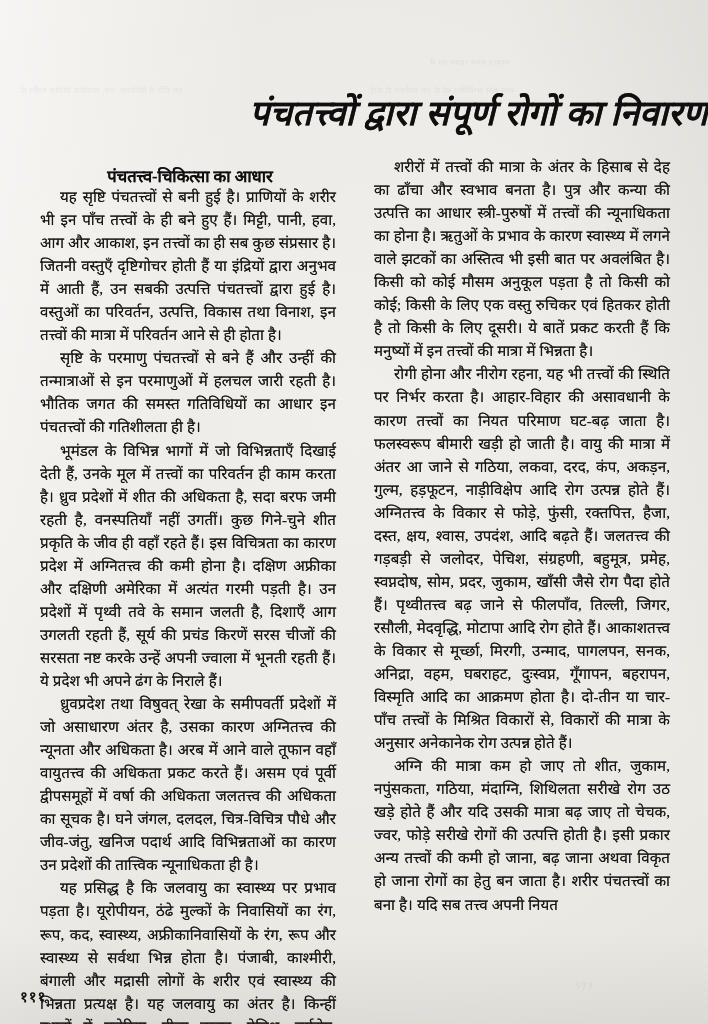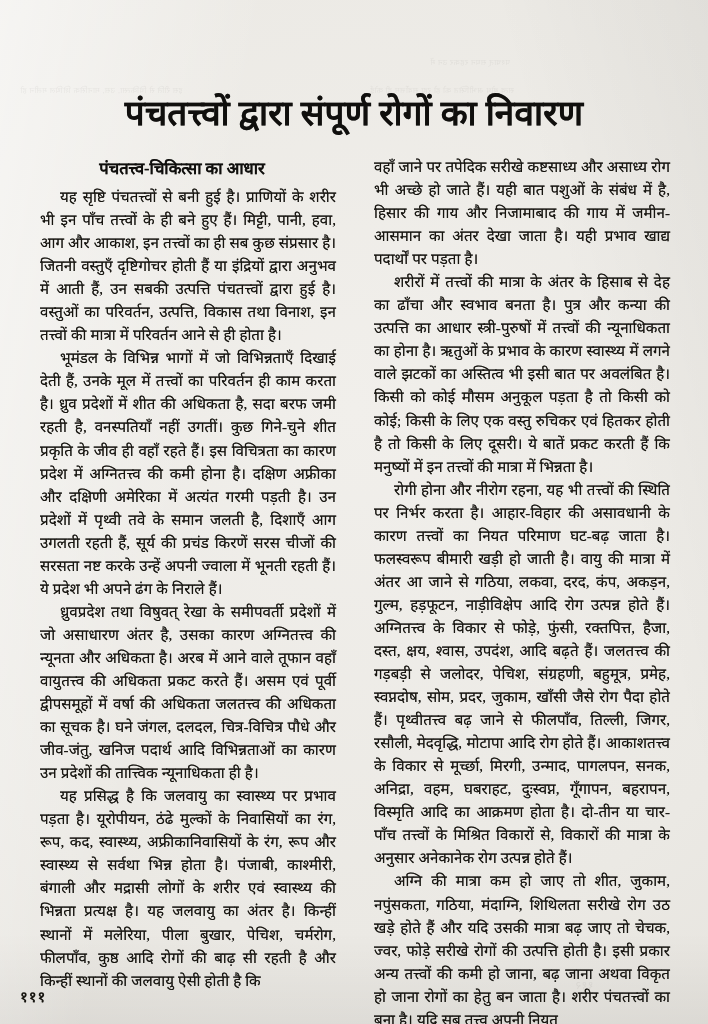--- a/index.html
+++ b/index.html
@@ -53,41 +53,42 @@
   .bleed-b { top: 86px;  left: 20px;  }
   .bleed-c { top: 86px;  left: 370px; }
   .bleed-d { top: 980px; left: 575px; font-size: 11px; }
 
   
   .title-wrap {
     position: absolute;
     top: 92px;
     left: 0;
     width: 708px;
-    text-align: center;
+    text-align: right;
     z-index: 3;
+    font-style: italic;
   }
   .doc-title {
     margin: 0;
     font-family: "Liberation Serif", "DejaVu Serif", serif;
     font-weight: 700;
     font-size: 35px;
     line-height: 44px;
     color: #100f0d;
     letter-spacing: 0.2px;
     text-shadow: 0 0 0.6px rgba(0,0,0,0.6);
   }
 
   .subtitle {
     position: absolute;
     top: 158px;
     left: 38px;
     width: 288px;
     text-align: center;
-    margin: 0;
+    margin: 8px;
     font-weight: 700;
     font-size: 16.5px;
     line-height: 22px;
     color: #100f0d;
     z-index: 3;
     text-shadow: 0 0 0.4px rgba(0,0,0,0.5);
   }
 
   
   .columns {
@@ -148,27 +149,27 @@
   <div class="title-wrap">
     <h1 class="doc-title">पंचतत्त्वों द्वारा संपूर्ण रोगों का निवारण</h1>
   </div>
 
   <h2 class="subtitle">पंचतत्त्व-चिकित्सा का आधार</h2>
 
   <div class="columns">
 
     <div class="col col-left">
       <p class="para">यह सृष्टि पंचतत्त्वों से बनी हुई है। प्राणियों के शरीर भी इन पाँच तत्त्वों के ही बने हुए हैं। मिट्टी, पानी, हवा, आग और आकाश, इन तत्त्वों का ही सब कुछ संप्रसार है। जितनी वस्तुएँ दृष्टिगोचर होती हैं या इंद्रियों द्वारा अनुभव में आती हैं, उन सबकी उत्पत्ति पंचतत्त्वों द्वारा हुई है। वस्तुओं का परिवर्तन, उत्पत्ति, विकास तथा विनाश, इन तत्त्वों की मात्रा में परिवर्तन आने से ही होता है।</p>
+      <p class="para">सृष्टि के परमाणु पंचतत्त्वों से बने हैं और उन्हीं की तन्मात्राओं से इन परमाणुओं में हलचल जारी रहती है। भौतिक जगत की समस्त गतिविधियों का आधार इन पंचतत्त्वों की गतिशीलता ही है।</p>
       <p class="para">भूमंडल के विभिन्न भागों में जो विभिन्नताएँ दिखाई देती हैं, उनके मूल में तत्त्वों का परिवर्तन ही काम करता है। ध्रुव प्रदेशों में शीत की अधिकता है, सदा बरफ जमी रहती है, वनस्पतियाँ नहीं उगतीं। कुछ गिने-चुने शीत प्रकृति के जीव ही वहाँ रहते हैं। इस विचित्रता का कारण प्रदेश में अग्नितत्त्व की कमी होना है। दक्षिण अफ्रीका और दक्षिणी अमेरिका में अत्यंत गरमी पड़ती है। उन प्रदेशों में पृथ्वी तवे के समान जलती है, दिशाएँ आग उगलती रहती हैं, सूर्य की प्रचंड किरणें सरस चीजों की सरसता नष्ट करके उन्हें अपनी ज्वाला में भूनती रहती हैं। ये प्रदेश भी अपने ढंग के निराले हैं।</p>
       <p class="para">ध्रुवप्रदेश तथा विषुवत् रेखा के समीपवर्ती प्रदेशों में जो असाधारण अंतर है, उसका कारण अग्नितत्त्व की न्यूनता और अधिकता है। अरब में आने वाले तूफान वहाँ वायुतत्त्व की अधिकता प्रकट करते हैं। असम एवं पूर्वी द्वीपसमूहों में वर्षा की अधिकता जलतत्त्व की अधिकता का सूचक है। घने जंगल, दलदल, चित्र-विचित्र पौधे और जीव-जंतु, खनिज पदार्थ आदि विभिन्नताओं का कारण उन प्रदेशों की तात्त्विक न्यूनाधिकता ही है।</p>
       <p class="para">यह प्रसिद्ध है कि जलवायु का स्वास्थ्य पर प्रभाव पड़ता है। यूरोपीयन, ठंढे मुल्कों के निवासियों का रंग, रूप, कद, स्वास्थ्य, अफ्रीकानिवासियों के रंग, रूप और स्वास्थ्य से सर्वथा भिन्न होता है। पंजाबी, काश्मीरी, बंगाली और मद्रासी लोगों के शरीर एवं स्वास्थ्य की भिन्नता प्रत्यक्ष है। यह जलवायु का अंतर है। किन्हीं स्थानों में मलेरिया, पीला बुखार, पेचिश, चर्मरोग, फीलपाँव, कुष्ठ आदि रोगों की बाढ़ सी रहती है और किन्हीं स्थानों की जलवायु ऐसी होती है कि</p>
     </div>
 
     <div class="col col-right">
-      <p class="para no-indent">वहाँ जाने पर तपेदिक सरीखे कष्टसाध्य और असाध्य रोग भी अच्छे हो जाते हैं। यही बात पशुओं के संबंध में है, हिसार की गाय और निजामाबाद की गाय में जमीन-आसमान का अंतर देखा जाता है। यही प्रभाव खाद्य पदार्थों पर पड़ता है।</p>
       <p class="para">शरीरों में तत्त्वों की मात्रा के अंतर के हिसाब से देह का ढाँचा और स्वभाव बनता है। पुत्र और कन्या की उत्पत्ति का आधार स्त्री-पुरुषों में तत्त्वों की न्यूनाधिकता का होना है। ऋतुओं के प्रभाव के कारण स्वास्थ्य में लगने वाले झटकों का अस्तित्व भी इसी बात पर अवलंबित है। किसी को कोई मौसम अनुकूल पड़ता है तो किसी को कोई; किसी के लिए एक वस्तु रुचिकर एवं हितकर होती है तो किसी के लिए दूसरी। ये बातें प्रकट करती हैं कि मनुष्यों में इन तत्त्वों की मात्रा में भिन्नता है।</p>
       <p class="para">रोगी होना और नीरोग रहना, यह भी तत्त्वों की स्थिति पर निर्भर करता है। आहार-विहार की असावधानी के कारण तत्त्वों का नियत परिमाण घट-बढ़ जाता है। फलस्वरूप बीमारी खड़ी हो जाती है। वायु की मात्रा में अंतर आ जाने से गठिया, लकवा, दरद, कंप, अकड़न, गुल्म, हड़फूटन, नाड़ीविक्षेप आदि रोग उत्पन्न होते हैं। अग्नितत्त्व के विकार से फोड़े, फुंसी, रक्तपित्त, हैजा, दस्त, क्षय, श्वास, उपदंश, आदि बढ़ते हैं। जलतत्त्व की गड़बड़ी से जलोदर, पेचिश, संग्रहणी, बहुमूत्र, प्रमेह, स्वप्नदोष, सोम, प्रदर, जुकाम, खाँसी जैसे रोग पैदा होते हैं। पृथ्वीतत्त्व बढ़ जाने से फीलपाँव, तिल्ली, जिगर, रसौली, मेदवृद्धि, मोटापा आदि रोग होते हैं। आकाशतत्त्व के विकार से मूर्च्छा, मिरगी, उन्माद, पागलपन, सनक, अनिद्रा, वहम, घबराहट, दुःस्वप्न, गूँगापन, बहरापन, विस्मृति आदि का आक्रमण होता है। दो-तीन या चार-पाँच तत्त्वों के मिश्रित विकारों से, विकारों की मात्रा के अनुसार अनेकानेक रोग उत्पन्न होते हैं।</p>
       <p class="para">अग्नि की मात्रा कम हो जाए तो शीत, जुकाम, नपुंसकता, गठिया, मंदाग्नि, शिथिलता सरीखे रोग उठ खड़े होते हैं और यदि उसकी मात्रा बढ़ जाए तो चेचक, ज्वर, फोड़े सरीखे रोगों की उत्पत्ति होती है। इसी प्रकार अन्य तत्त्वों की कमी हो जाना, बढ़ जाना अथवा विकृत हो जाना रोगों का हेतु बन जाता है। शरीर पंचतत्त्वों का बना है। यदि सब तत्त्व अपनी नियत</p>
     </div>
 
   </div>
 
   <div class="folio">१११</div>
 
 </div>

